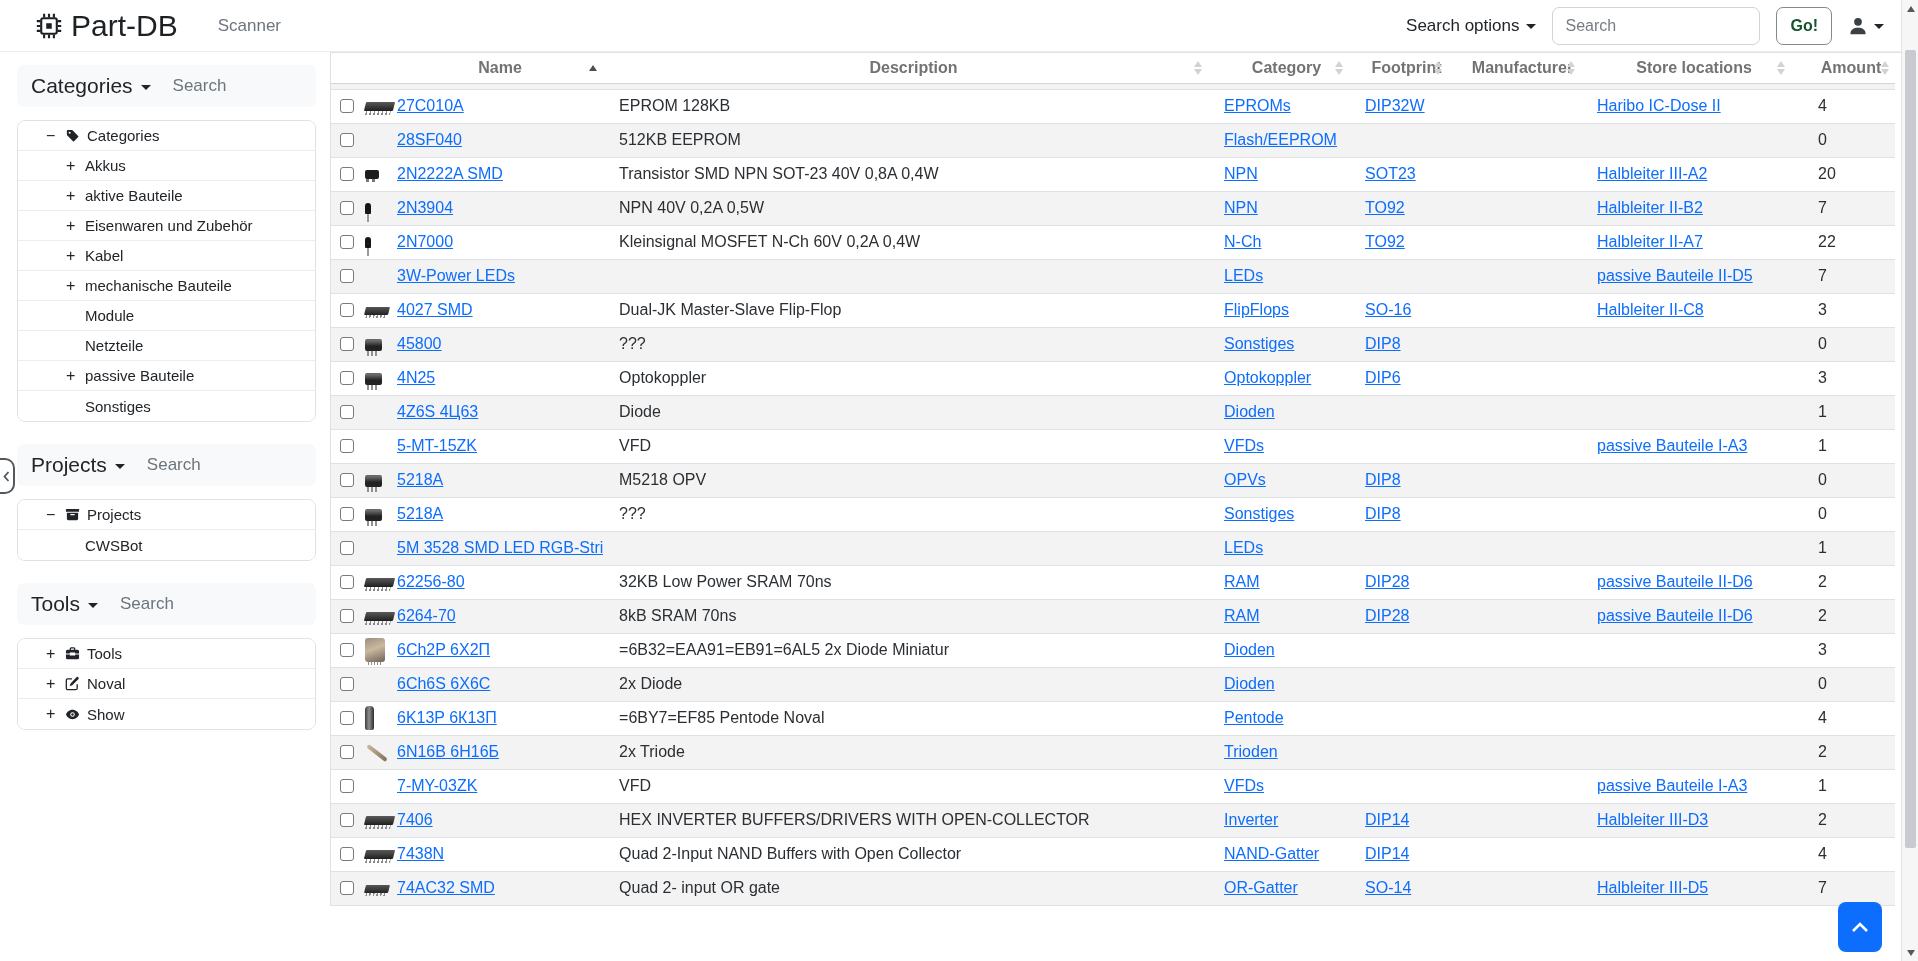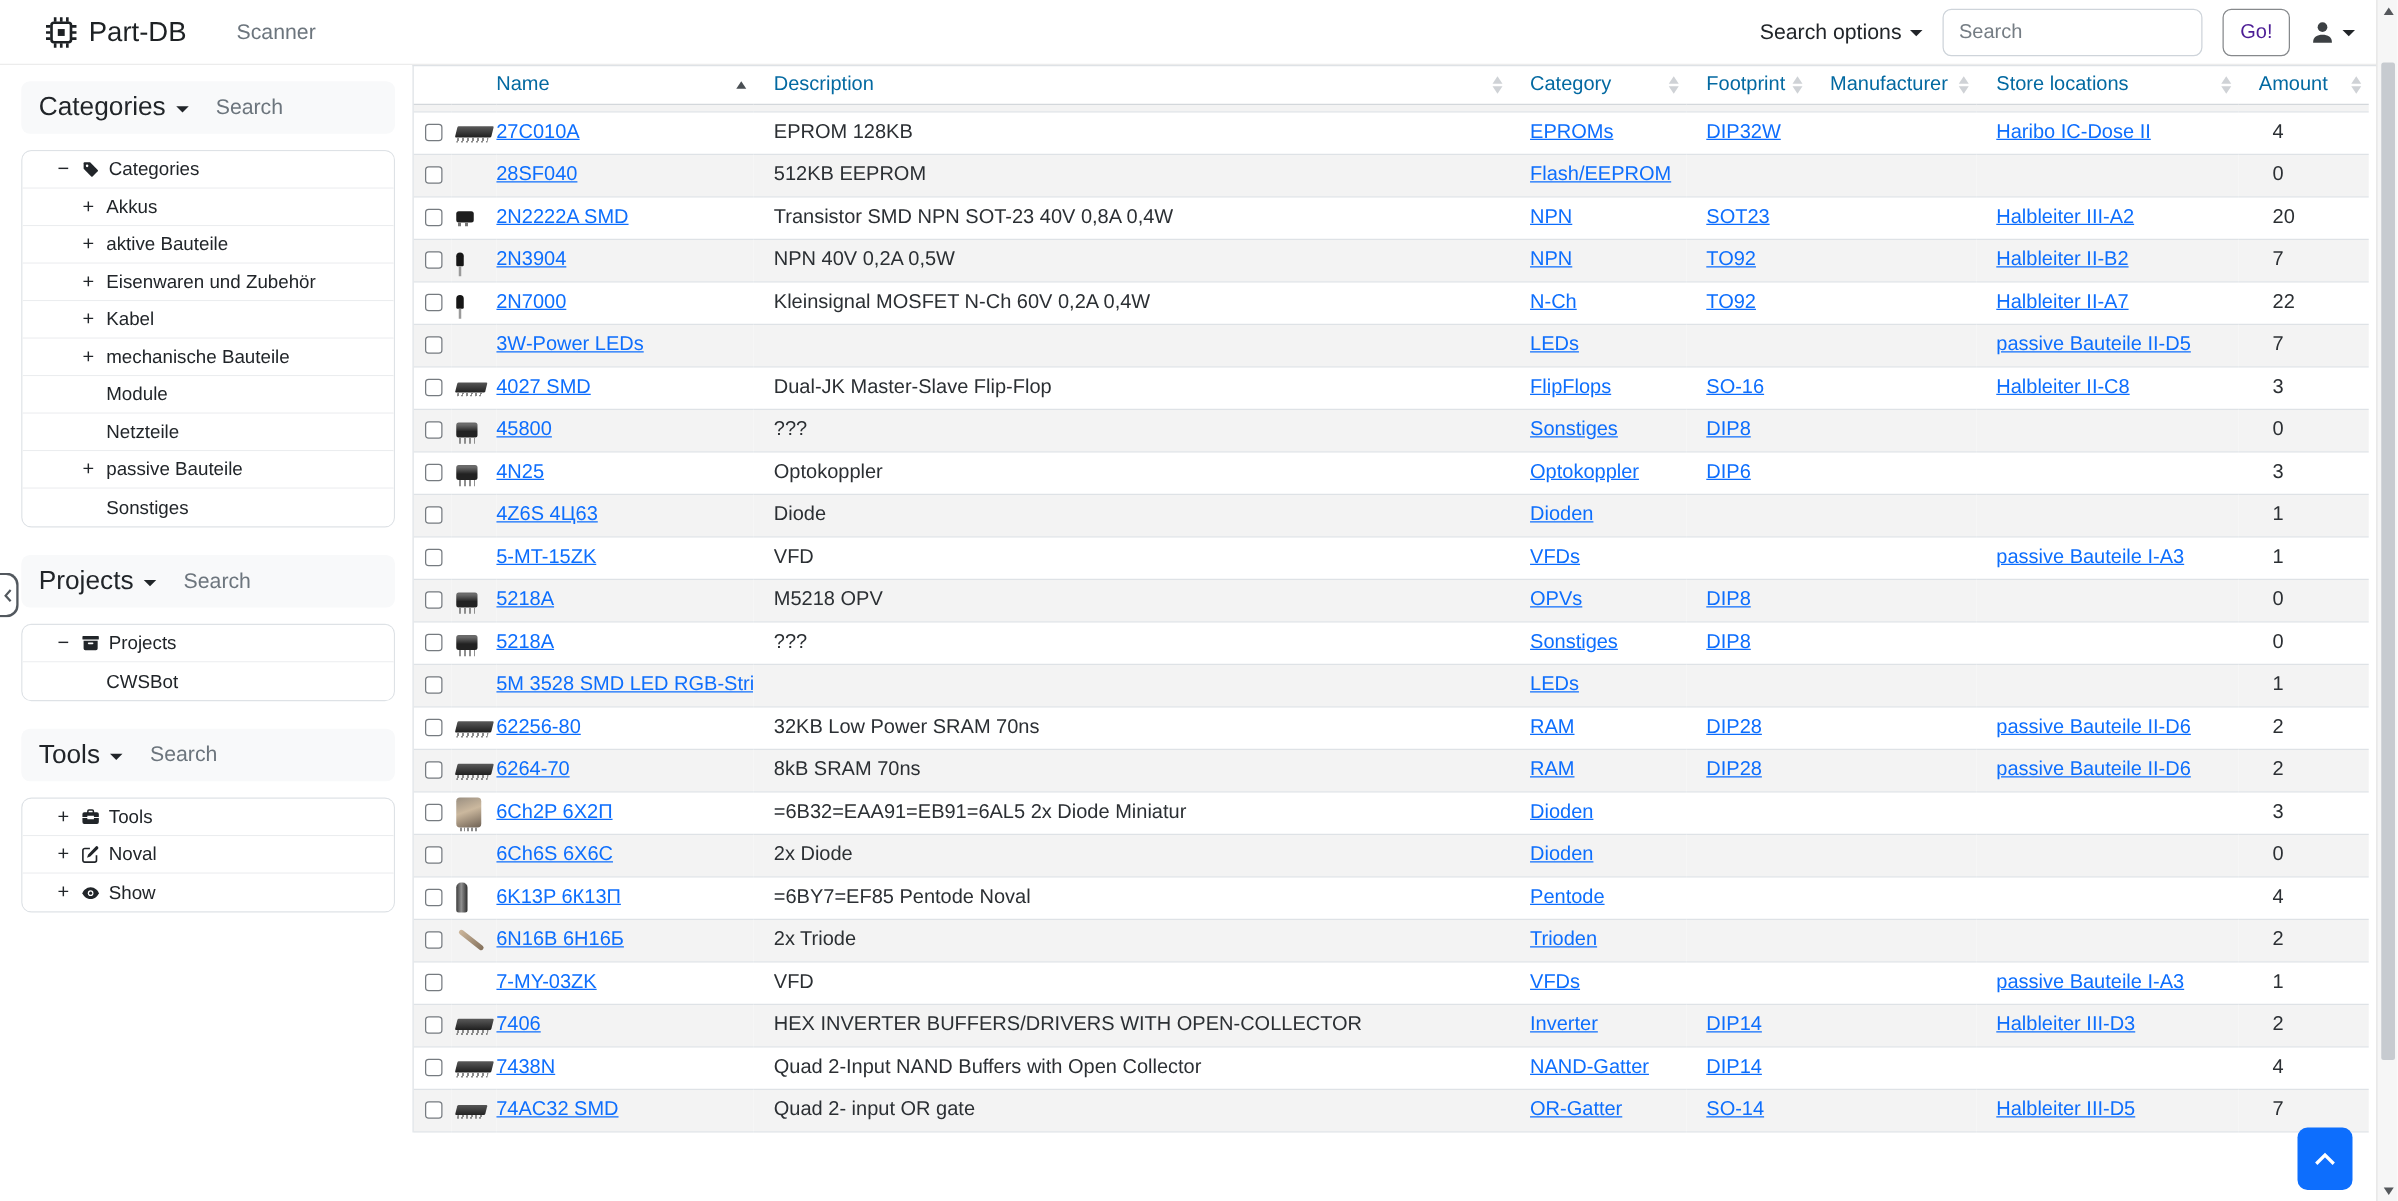--- a/index.html
+++ b/index.html
@@ -2,32 +2,32 @@
 <html><head>
 <meta charset="utf-8">
 <style>
   * { margin:0; padding:0; box-sizing:border-box; }
   html,body { width:1918px; height:961px; overflow:hidden; background:#fff;
     font-family:"Liberation Sans", sans-serif; color:#212529; }
 
   
   .navbar { height:52px; display:flex; align-items:center; padding:0 30px 0 36px;
     border-bottom:1px solid #ececec; background:#fff; }
-  .brand { display:flex; align-items:center; gap:9px; font-size:22px; color:#1d2124; text-decoration:none; cursor:pointer; }
+  .brand { display:flex; align-items:center; gap:9px; font-size:30px; color:#1d2124; text-decoration:none; cursor:pointer; }
   .nav-link { margin-left:40px; font-size:17px; color:#6c757d; cursor:pointer;text-align:center; }
   .nav-spacer { flex:1; }
   .nav-right { display:flex; align-items:center; gap:16px; }
   .dropdown-toggle { font-size:17px; color:#212529; display:flex; align-items:center; gap:7px; cursor:pointer; }
   .caret { width:0; height:0; border-left:5px solid transparent; border-right:5px solid transparent;
     border-top:5px solid #212529; display:inline-block; margin-top:2px; }
   .search-input { width:208px; height:38px; border:1px solid #ced4da; border-radius:7px;
     font-size:16px; padding:0 12px; color:#212529; outline:none; font-family:inherit; }
   .search-input::placeholder { color:#757d84; }
   .go-btn { height:38px; padding:0 13px; border:1px solid #86898c; border-radius:7px; background:#fff;
-    font-size:16px; color:#4c1d95; cursor:pointer; font-family:inherit; }
+    font-size:16px; color:#14532d; cursor:pointer; font-family:inherit;font-weight:bold; }
   .user-menu { display:flex; align-items:center; gap:6px; cursor:pointer; padding-right:4px; }
 
   
   .app { display:flex; align-items:flex-start; }
   .sidebar { width:330px; flex:0 0 330px; padding:13px 14px 0 17px; }
   .main { flex:1; margin-right:7px; }
 
   
   .panel-head { background:#f8f9fa; border-radius:7px; padding:9px 14px; display:flex;
     align-items:center; gap:22px; margin-bottom:13px; }
@@ -45,21 +45,21 @@
   .icon-tag .ic-tag, .icon-archive .ic-archive, .icon-toolbox .ic-toolbox,
   .icon-pencil .ic-pencil, .icon-eye .ic-eye { display:inline-block; }
 
   .collapse-handle { position:absolute; left:0; top:458px; width:15px; height:36px; background:#fff;
     border:2px solid #52585e; border-left:none; border-radius:0 10px 10px 0; display:flex;
     align-items:center; justify-content:center; cursor:pointer; }
 
   
   .table-card { border-top:1px solid #dee2e6; border-left:1px solid #dee2e6; border-right:1px solid #dee2e6; }
   table { border-collapse:collapse; table-layout:fixed; width:1564px; }
-  thead th { height:30px; text-align:left; font-size:16px; font-weight:400; color:#0369a1;
+  thead th { height:30px; text-align:center; font-size:16px; font-weight:700; color:#737373;
     position:relative; border-bottom:1px solid #d3d7db; cursor:pointer; vertical-align:middle; }
   th .th-label { padding-left:16px; }
   th.h-name .th-label { padding-left:66px; }
   .sorters { position:absolute; right:6px; top:50%; transform:translateY(-50%);
     display:flex; flex-direction:column; gap:2px; }
   .s-up { width:0;height:0;border-left:4px solid transparent;border-right:4px solid transparent;border-bottom:6px solid #cfd2d6; }
   .s-down { width:0;height:0;border-left:4px solid transparent;border-right:4px solid transparent;border-top:6px solid #cfd2d6; }
   .s-active { border-bottom-color:#4a4f54; }
   tbody td { height:34px; border-bottom:1px solid #dee2e6; font-size:16px; vertical-align:middle;
     white-space:nowrap; overflow:hidden; }

